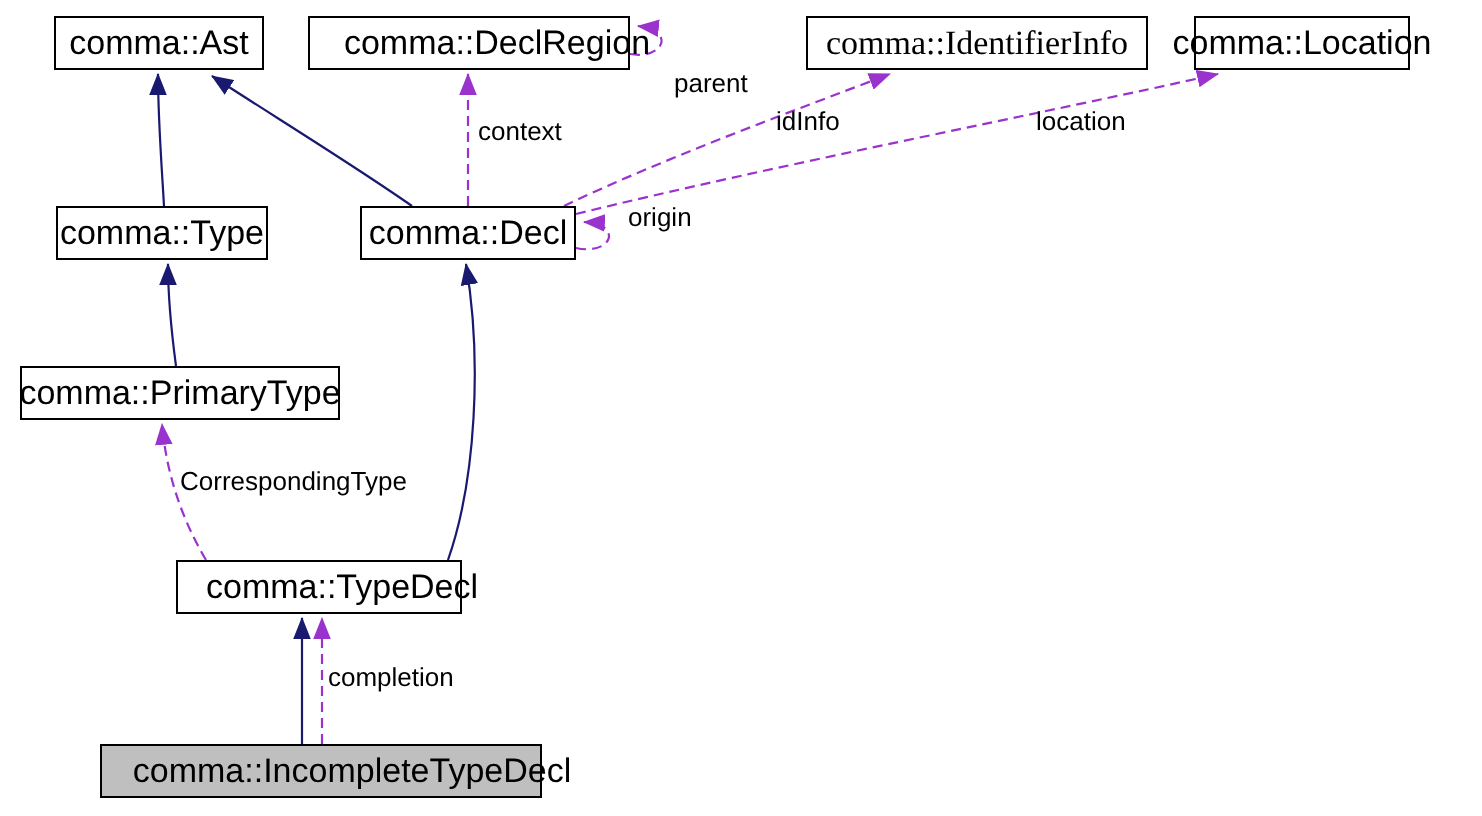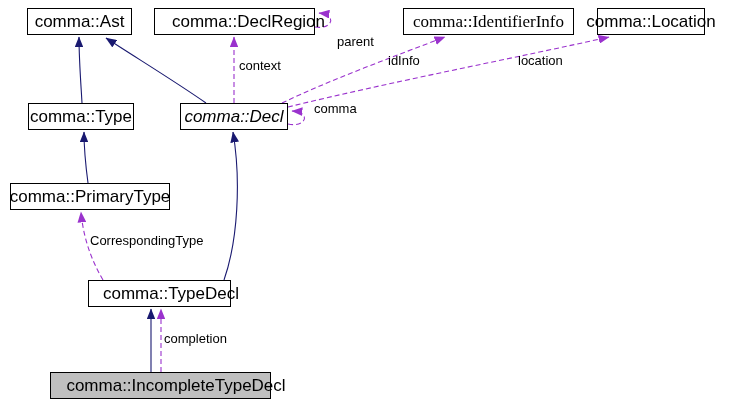--- a/index.html
+++ b/index.html
@@ -90,35 +90,35 @@
   <div class="node" style="left:27px;  top:8px;   width:105px; height:27px;">comma::Ast</div>
 
   <div class="node" style="left:154px; top:8px;   width:161px; height:27px;padding-left:28px;">comma::DeclRegion</div>
 
   <div class="node" style="left:403px; top:8px;   width:171px; height:27px;font-family:Liberation Serif, serif;">comma::IdentifierInfo</div>
 
   <div class="node" style="left:597px; top:8px;   width:108px; height:27px;">comma::Location</div>
 
   <div class="node" style="left:28px;  top:103px; width:106px; height:27px;">comma::Type</div>
 
-  <div class="node" style="left:180px; top:103px; width:108px; height:27px;font-style:italic;">comma::Decl</div>
+  <div class="node" style="left:180px; top:103px; width:108px; height:27px;">comma::Decl</div>
 
   <div class="node" style="left:10px;  top:183px; width:160px; height:27px;">comma::PrimaryType</div>
 
   <div class="node" style="left:88px;  top:280px; width:143px; height:27px;padding-left:23px;">comma::TypeDecl</div>
 
   <div class="node highlight" style="left:50px; top:372px; width:221px; height:27px;padding-left:31px;">comma::IncompleteTypeDecl</div>
 
   <span class="edge-label" style="left:337px; top:10px;margin-top:24px;">parent</span>
 
   <span class="edge-label" style="left:239px; top:58px;">context</span>
 
   <span class="edge-label" style="left:388px; top:53px;">idInfo</span>
 
   <span class="edge-label" style="left:518px; top:53px;">location</span>
 
-  <span class="edge-label" style="left:314px; top:101px;">comma</span>
+  <span class="edge-label" style="left:314px; top:101px;">origin</span>
 
   <span class="edge-label" style="left:90px; top:233px;">CorrespondingType</span>
 
   <span class="edge-label" style="left:164px; top:331px;text-align:right;">completion</span>
 
 </div>
 
 </body></html>

